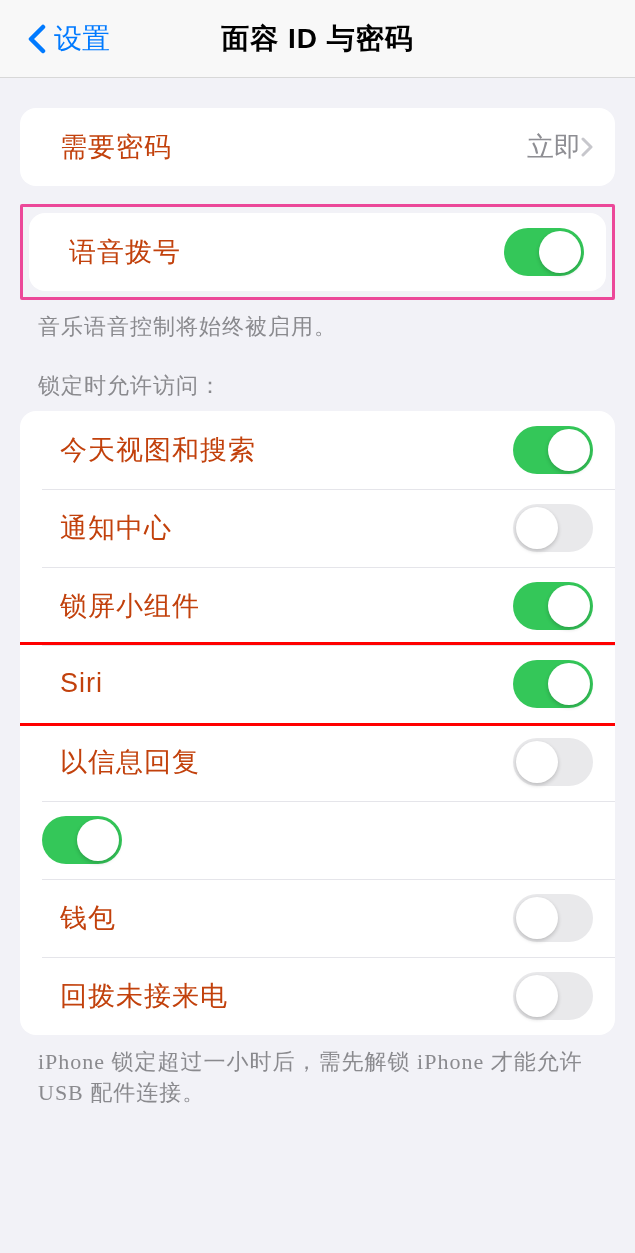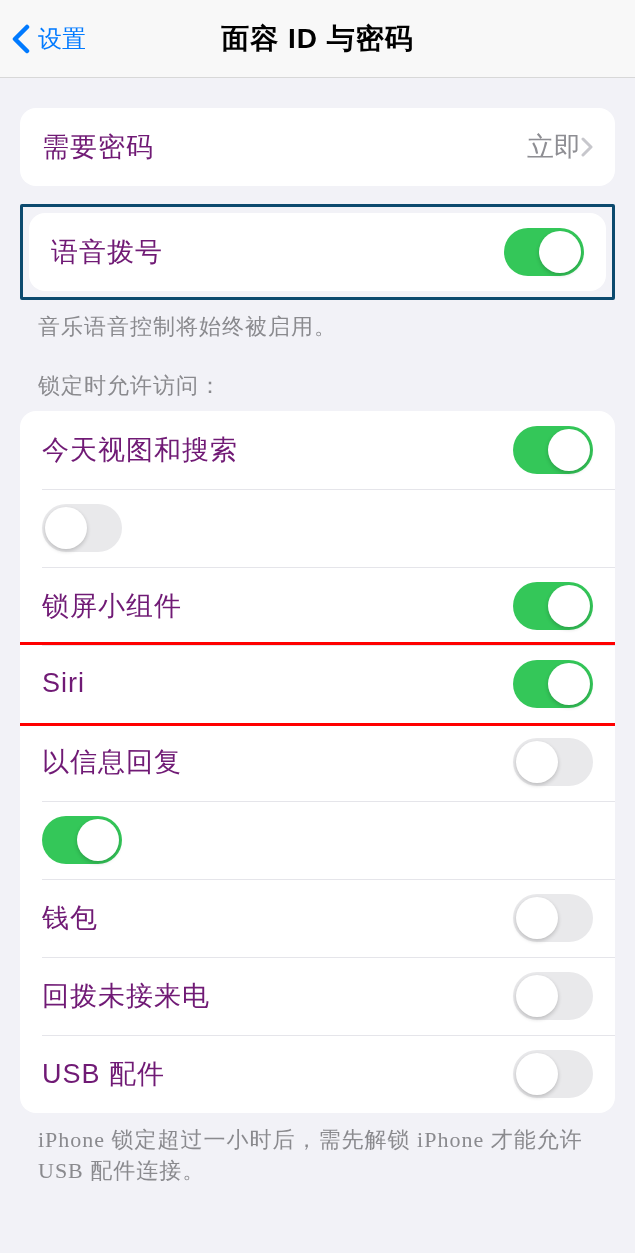--- a/index.html
+++ b/index.html
@@ -18,23 +18,23 @@
       background: #f8f8f8;
       height: 78px;
       display: flex;
       align-items: center;
       position: relative;
       border-bottom: 1px solid #d8d8d8;
     }
     .back-button {
       display: flex;
       align-items: center;
-      padding-left: 12px;
+      padding-left: 28px;
       color: #007aff;
-      font-size: 24px;
+      font-size: 28px;
     }
     .back-chevron {
       width: 18px;
       height: 30px;
       margin-right: 8px;
     }
     .nav-title {
       position: absolute;
       left: 50%;
       transform: translateX(-50%);
@@ -65,22 +65,23 @@
       content: "";
       position: absolute;
       top: 0;
       left: 22px;
       right: 0;
       height: 1px;
       background: #e5e5ea;
     }
     .row-label {
       font-size: 27px;
-      color: #701a75;
-      letter-spacing: 1px;
+      color: #c2410c;
+      letter-spacing: 1px;
+      margin-left: 18px;
     }
     .row-detail {
       display: flex;
       align-items: center;
     }
     .detail-text {
       font-size: 27px;
       color: #8e8e93;
     }
     .chevron-right {
@@ -124,21 +125,21 @@
       letter-spacing: 1px;
       font-family: Liberation Serif, serif;
     }
     .header-text {
       padding: 28px 20px 10px 38px;
       font-size: 22px;
       color: #8a8a8e;
       letter-spacing: 1px;
     }
     .highlight-wrap {
-      border: 3px solid #0c4a6e;
+      border: 3px solid #ec4899;
       border-radius: 2px;
       margin: 18px 20px 0 20px;
     }
     .highlight-wrap .group {
       margin: 6px 6px;
     }
     .highlight-row {
       position: relative;
     }
     .highlight-row::after {
@@ -199,20 +200,21 @@
   <div class="header-text">锁定时允许访问：</div>
 
   <div class="group group-lock" id="lock-access-group">
       <div class="row">
         <span class="row-label">今天视图和搜索</span>
         <div class="toggle on">
           <div class="toggle-knob"></div>
         </div>
       </div>
       <div class="row">
+        <span class="row-label">通知中心</span>
         <div class="toggle off">
           <div class="toggle-knob"></div>
         </div>
       </div>
       <div class="row">
         <span class="row-label">锁屏小组件</span>
         <div class="toggle on">
           <div class="toggle-knob"></div>
         </div>
       </div>
@@ -238,23 +240,17 @@
         <div class="toggle off">
           <div class="toggle-knob"></div>
         </div>
       </div>
       <div class="row">
         <span class="row-label">回拨未接来电</span>
         <div class="toggle off">
           <div class="toggle-knob"></div>
         </div>
       </div>
-      <div class="row">
-        <span class="row-label">USB 配件</span>
-        <div class="toggle off">
-          <div class="toggle-knob"></div>
-        </div>
-      </div>
     </div>
 
   <div class="footer-text">iPhone 锁定超过一小时后，需先解锁 iPhone 才能允许 USB 配件连接。</div>
 
 </div>
 
 </body></html>

